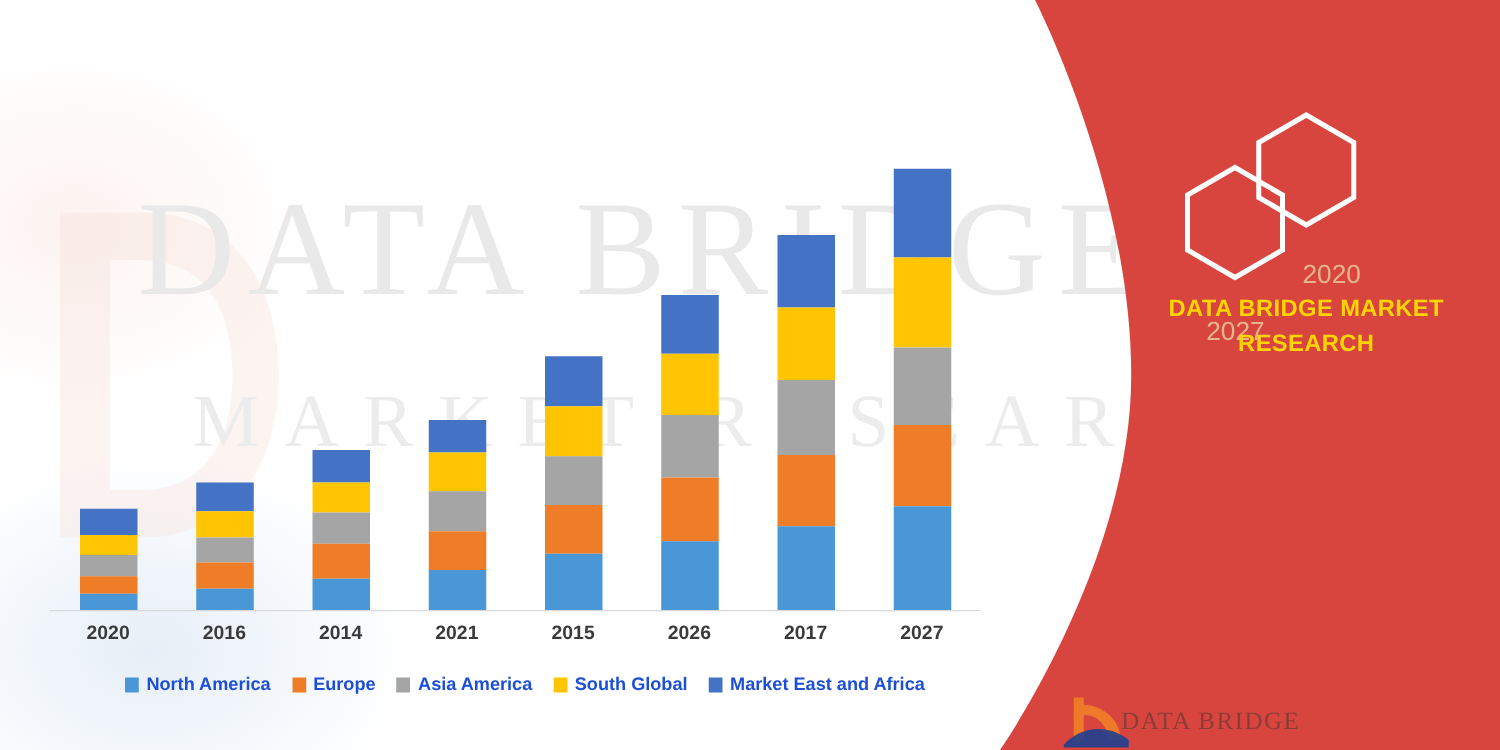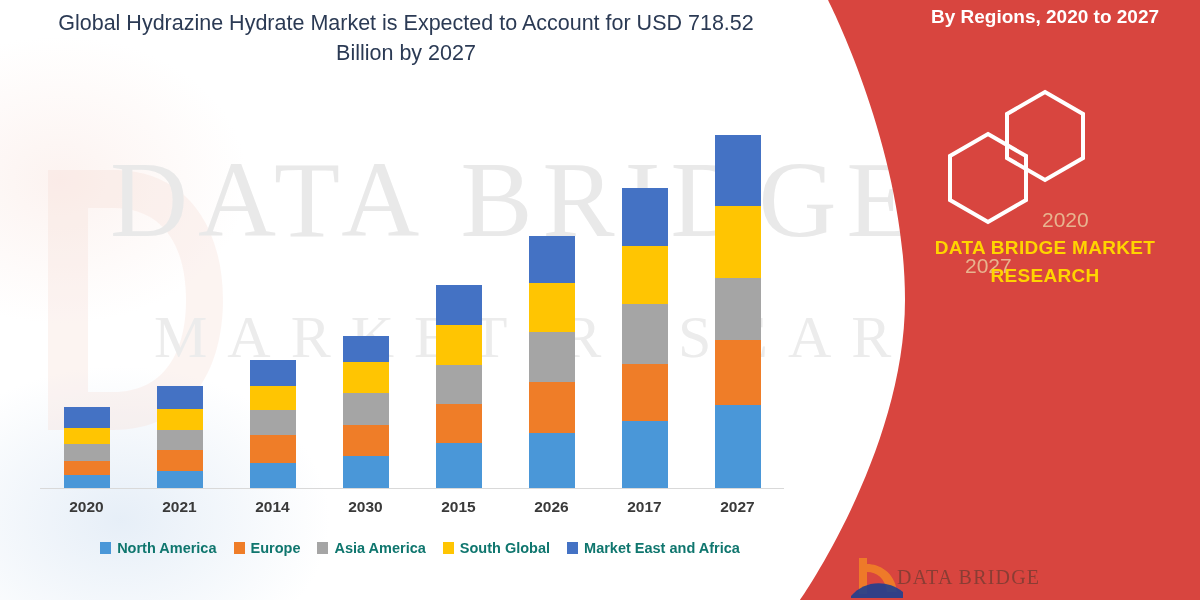--- a/index.html
+++ b/index.html
@@ -71,21 +71,21 @@
     font-family:"Liberation Sans", sans-serif;
   }
 
   
   .legend {
     position:absolute; left:40px; top:540px; width:760px;
     display:flex; align-items:center; justify-content:center; gap:17px;
   }
   .legend-item { display:flex; align-items:center; gap:6px; }
   .legend-swatch { width:11px; height:12px; flex:0 0 auto; }
-  .legend-label { font-size:14.5px; font-weight:bold; color:#0f766e; white-space:nowrap; }
+  .legend-label { font-size:14.5px; font-weight:bold; color:#1d4ed8; white-space:nowrap; }
 
   
   .right-panel { position:absolute; left:0; top:0; width:1200px; height:600px; pointer-events:none; }
 
   .right-content { position:absolute; left:905px; top:0; width:295px; height:600px; }
   .right-head {
     position:absolute; left:-15px; top:6px; width:310px; text-align:center;
     font-size:19px; font-weight:bold; color:#ffffff;
   }
   .hexes { position:absolute; left:10px; top:86px; width:270px; height:140px; }
@@ -122,21 +122,20 @@
   <svg class="wm-d" viewBox="0 0 215 300">
     <path d="M30 20 L30 280 L95 280 C175 280 205 215 205 150 C205 85 175 20 95 20 Z
              M70 58 L95 58 C148 58 168 100 168 150 C168 200 148 242 95 242 L70 242 Z" fill="#f6dcd4" fill-rule="evenodd"></path>
   </svg>
 
   <div class="wm-text">
     <div class="wm-line1">DATA BRIDGE</div>
     <div class="wm-line2">MARKET RESEARCH</div>
   </div>
 
-  <div class="title">Global Hydrazine Hydrate Market is Expected to Account for USD 718.52 Billion by 2027</div>
 
   <div class="axis-line"></div>
   <div class="bars" id="bars">
       <div class="bar-col">
         <div class="bar">
           <div class="seg" title="North America 2020: 13" style="height: 13px; background: rgb(74, 151, 216);"></div>
           <div class="seg" title="Europe 2020: 14" style="height: 14px; background: rgb(239, 125, 40);"></div>
           <div class="seg" title="Asia Pacific 2020: 17" style="height: 17px; background: rgb(165, 165, 165);"></div>
           <div class="seg" title="South America 2020: 16" style="height: 16px; background: rgb(255, 197, 2);"></div>
           <div class="seg" title="Middle East and Africa 2020: 21" style="height: 21px; background: rgb(68, 114, 196);"></div>
@@ -201,23 +200,23 @@
           <div class="seg" title="North America 2027: 83" style="height: 83px; background: rgb(74, 151, 216);"></div>
           <div class="seg" title="Europe 2027: 65" style="height: 65px; background: rgb(239, 125, 40);"></div>
           <div class="seg" title="Asia Pacific 2027: 62" style="height: 62px; background: rgb(165, 165, 165);"></div>
           <div class="seg" title="South America 2027: 72" style="height: 72px; background: rgb(255, 197, 2);"></div>
           <div class="seg" title="Middle East and Africa 2027: 71" style="height: 71px; background: rgb(68, 114, 196);"></div>
         </div>
       </div>
     </div>
   <div class="xlabels" id="xlabels">
       <div class="xlabel">2020</div>
+      <div class="xlabel">2016</div>
+      <div class="xlabel">2014</div>
       <div class="xlabel">2021</div>
-      <div class="xlabel">2014</div>
-      <div class="xlabel">2030</div>
       <div class="xlabel">2015</div>
       <div class="xlabel">2026</div>
       <div class="xlabel">2017</div>
       <div class="xlabel">2027</div>
     </div>
   <div class="legend" id="legend">
       <div class="legend-item">
         <span class="legend-swatch" style="background: rgb(74, 151, 216);"></span>
         <span class="legend-label">North America</span>
       </div>
@@ -237,21 +236,20 @@
         <span class="legend-swatch" style="background: rgb(68, 114, 196);"></span>
         <span class="legend-label">Market East and Africa</span>
       </div>
     </div>
 
   <svg class="right-panel" viewBox="0 0 1200 600" preserveAspectRatio="none">
     <path id="redshape" d="M 1200 0 L 828 0 C 828 0 905 150 905 300 C 905 450 800 600 800 600 L 1200 600 Z" fill="#d8453f"></path>
   </svg>
 
   <div class="right-content">
-    <div class="right-head">By Regions, 2020 to 2027</div>
 
     <div class="hexes">
       <svg viewBox="0 0 270 140" width="270" height="140">
         <polygon points="130,6 168,28 168,72 130,94 92,72 92,28" fill="none" stroke="#ffffff" stroke-width="4"></polygon>
         <polygon points="73,48 111,70 111,114 73,136 35,114 35,70" fill="none" stroke="#ffffff" stroke-width="4"></polygon>
       </svg>
       <div class="hex-label hex2020">2020</div>
       <div class="hex-label hex2027">2027</div>
     </div>
 

